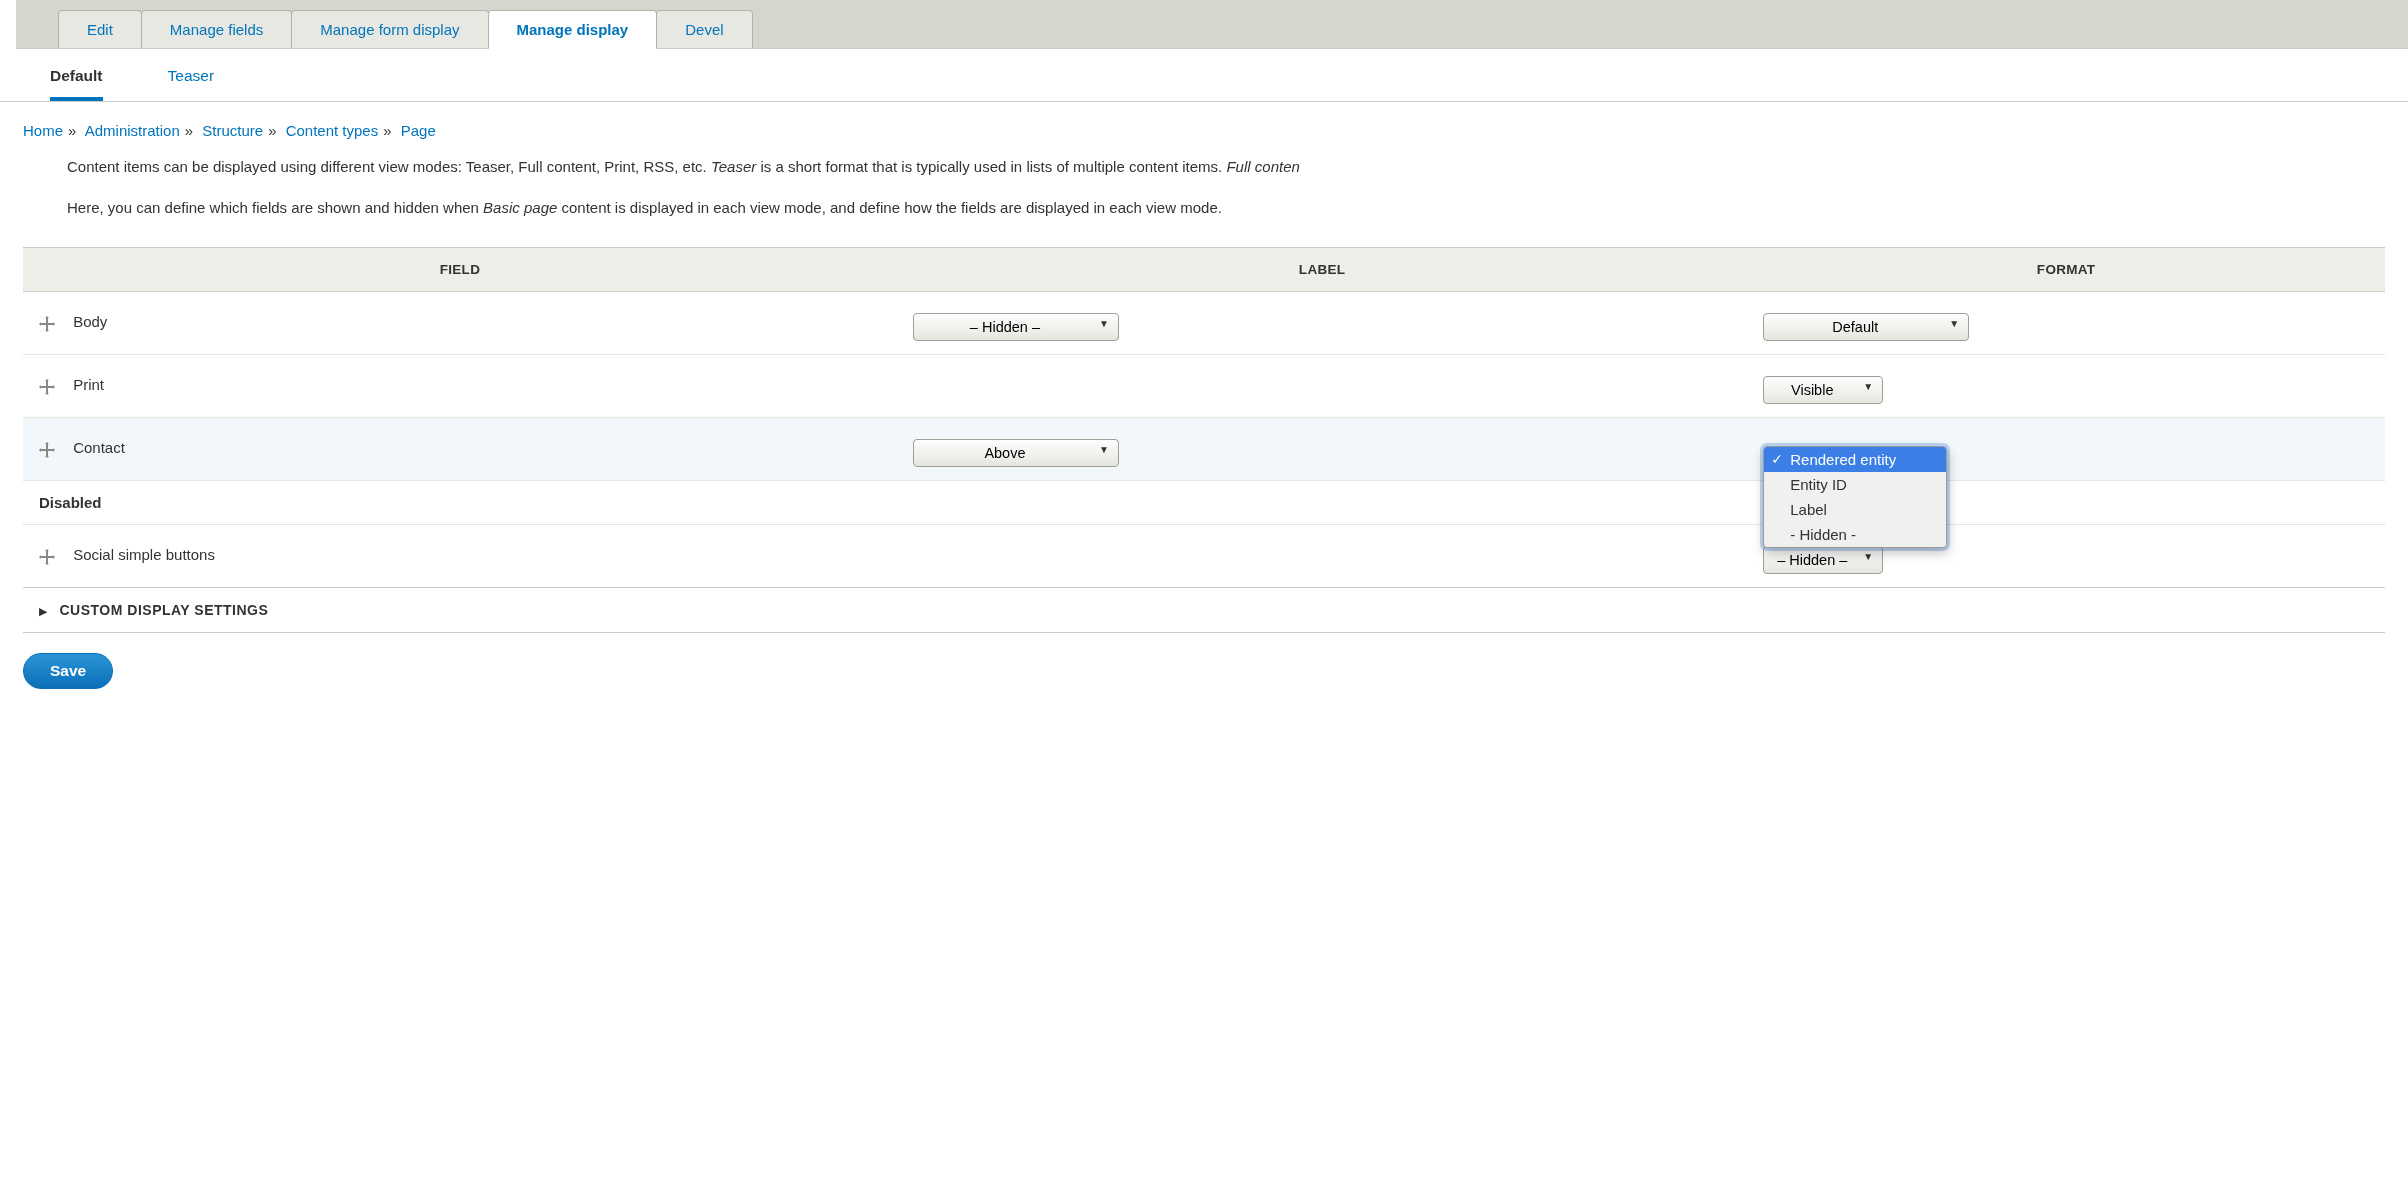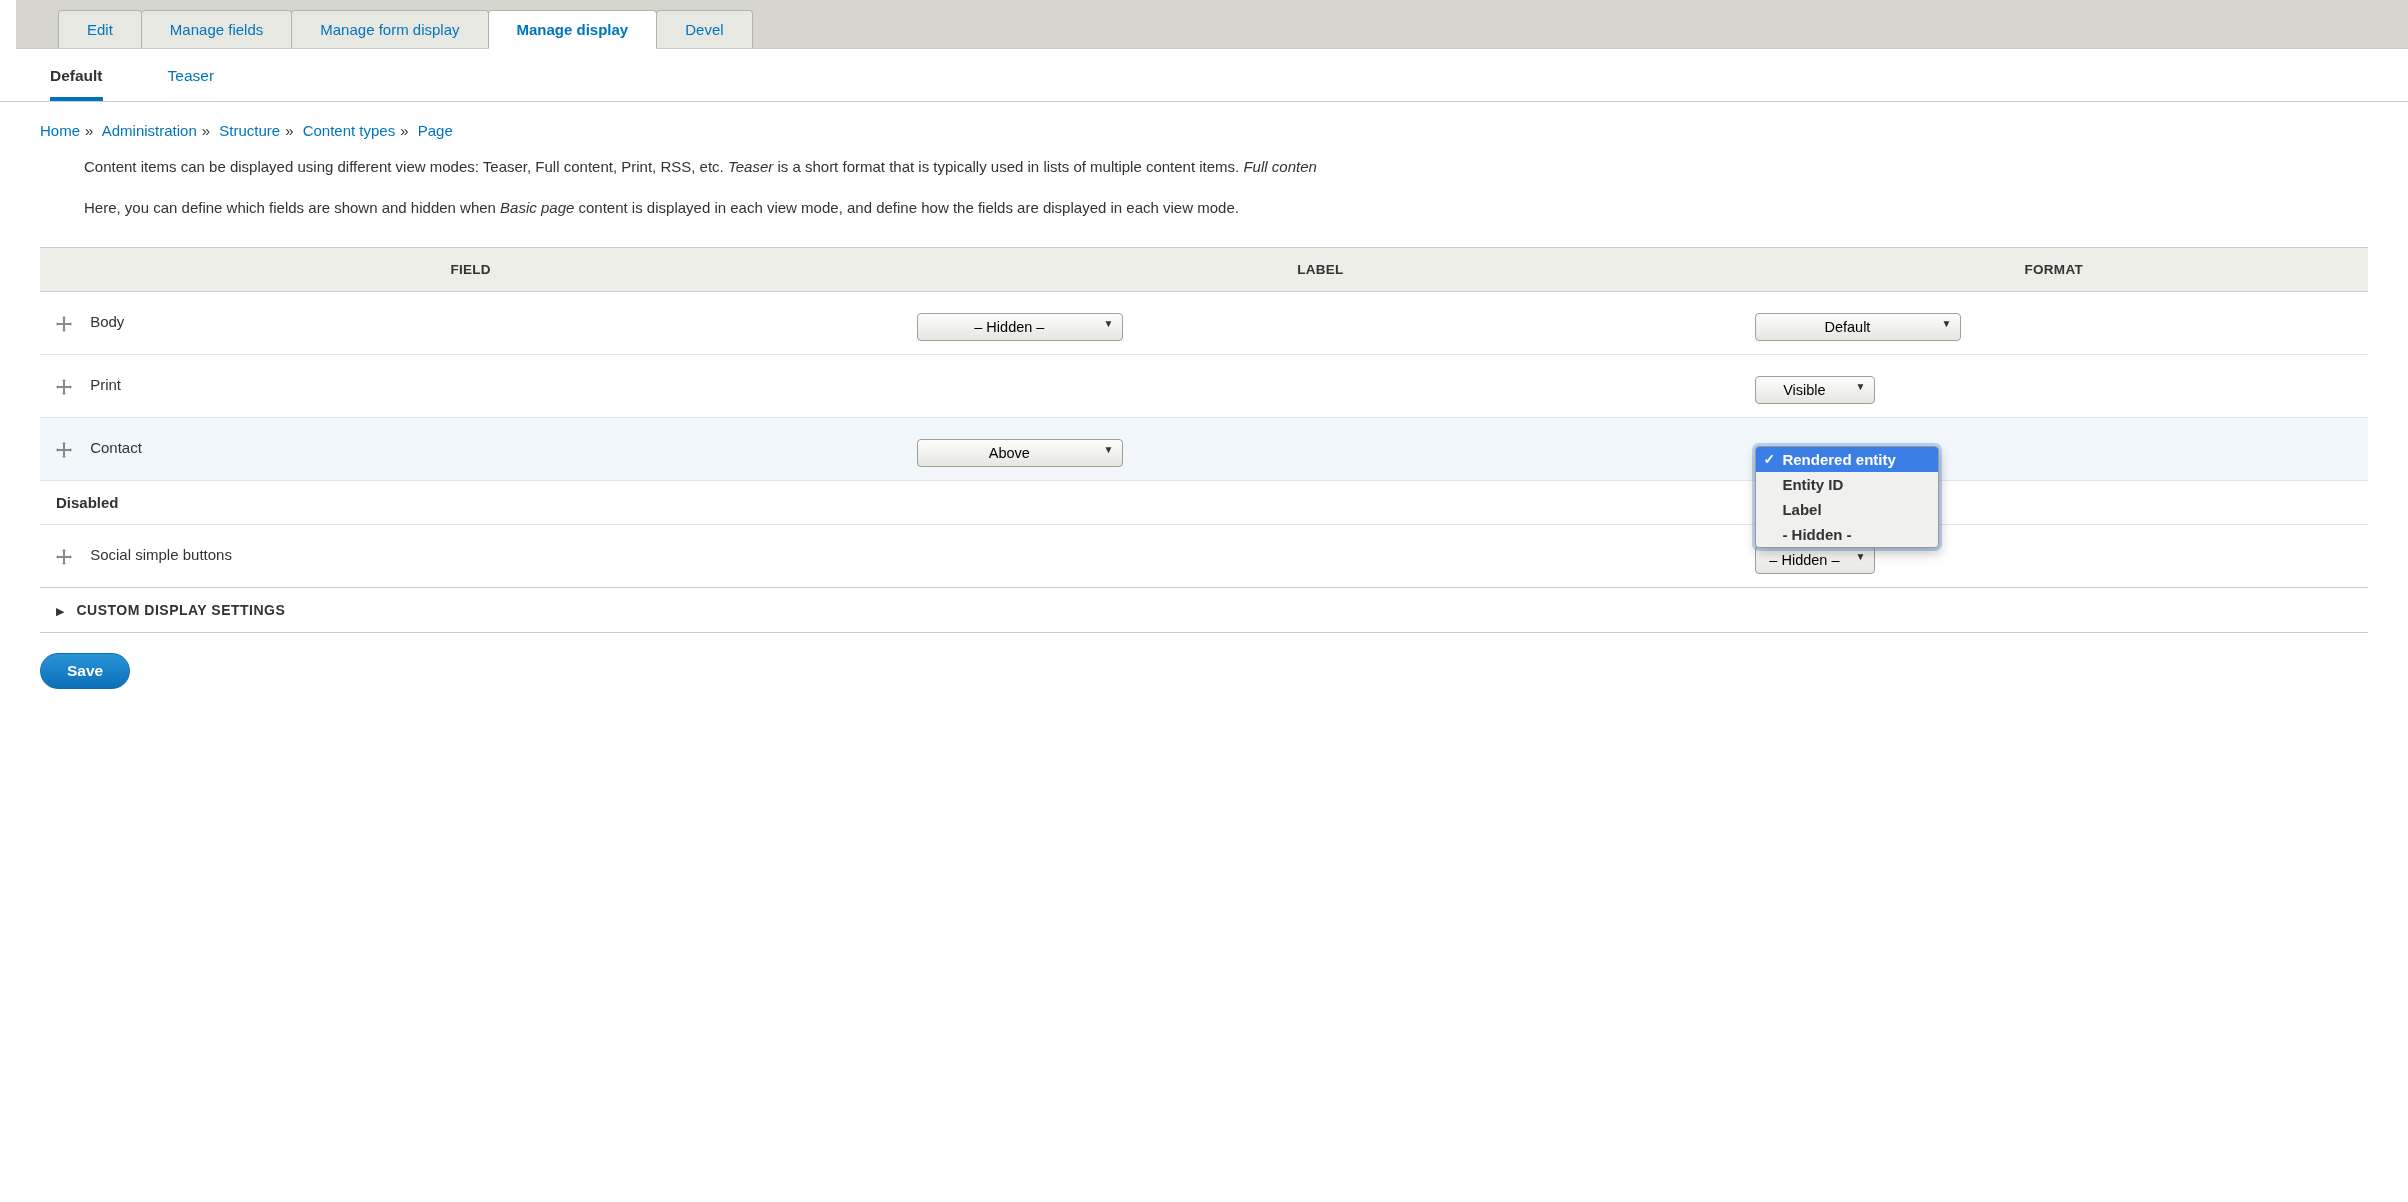--- a/index.html
+++ b/index.html
@@ -3,21 +3,21 @@
 <meta charset="utf-8">
 <style>
 * { box-sizing: border-box; margin: 0; padding: 0; }
 body { font-family: "Lucida Grande", "Lucida Sans Unicode", Verdana, sans-serif; font-size: 14.5px; color: #333; background: #fff; }
 .top-tabs { background: #d6d6ce; border-bottom: 1px solid #ccc; padding: 10px 0 0 42px; display: flex; gap: 0; margin-left: 16px; }
 .top-tabs .tab { padding: 10px 28px; border: 1px solid #b3b3ac; border-bottom: none; background: #e8e8e2; color: #0074bd; cursor: pointer; font-size: 15px; border-radius: 4px 4px 0 0; margin-right: -1px; }
 .top-tabs .tab.active { background: #fff; font-weight: 600; position: relative; z-index: 2; border-bottom: 1px solid #fff; margin-bottom: -1px; }
 .sub-tabs { padding: 18px 0 0 50px; display: flex; gap: 65px; border-bottom: 1px solid #ccc; }
 .sub-tabs .subtab { color: #0074bd; padding: 0 0 12px 0; cursor: pointer; font-size: 15.5px; }
 .sub-tabs .subtab.active { color: #333; font-weight: 600; border-bottom: 4px solid #0074bd; }
-.content { padding: 20px 40px; }
+.content { padding: 20px 23px; }
 .breadcrumb { margin-bottom: 16px; font-size: 15px; }
 .breadcrumb a { color: #0074bd; text-decoration: none; }
 .breadcrumb .sep { color: #333; margin: 0 5px; }
 .helptext { margin-bottom: 16px; line-height: 1.65; font-size: 15px; color: #333; margin-left: 44px; }
 .helptext em { font-style: italic; }
 .field-table { width: 100%; border-collapse: collapse; margin-top: 26px; border-top: 1px solid #ccc; }
 .field-table thead th { text-align: center; background: #eeeee9; padding: 14px 16px; font-size: 13.5px; font-weight: 700; border-bottom: 1px solid #ccc; letter-spacing: 0.3px; }
 .field-table tbody td { padding: 13px 16px; border-bottom: 1px solid #e6e6e0; vertical-align: middle; font-size: 15px; }
 .field-table tbody tr.highlighted td { background: #f2f7fb; }
 .col-field { width: 37%; }
@@ -25,21 +25,21 @@
 .col-format { width: 27%; }
 .drag-icon { display: inline-block; width: 16px; height: 16px; vertical-align: middle; margin-right: 14px; position: relative; cursor: move; color:#888;}
 .drag-icon svg { width:16px; height:16px; }
 .select-wrap { position: relative; display: inline-block; }
 .select { appearance: none; -webkit-appearance: none; background: linear-gradient(#fdfdfd,#e6e6e0); border: 1px solid #a0a099; border-radius: 4px; padding: 5px 32px 5px 10px; font-size: 14.5px; cursor: pointer; min-width: 120px; margin-top: 8px; }
 .select.wide { min-width: 206px; }
 .caret { position: absolute; right: 10px; top: 50%; transform: translateY(-50%); pointer-events: none; font-size: 10px; color:#333;}
 .section-header td { font-weight: 700; font-size: 15px; padding: 15px 16px; }
 .dropdown-open { position: relative; display:inline-block;}
 .dropdown-menu { position: absolute; top: -8px; left: 0; background: #f0f0ee; border: 1px solid #999; border-radius: 4px; box-shadow: 1px 5px 12px rgba(0,0,0,0.25), 0 0 0 3px rgba(90,150,230,0.35); min-width: 184px; z-index: 100; overflow: hidden; }
-.dropdown-menu .opt { padding: 4px 14px 4px 26px; font-size: 15px; cursor: pointer; position: relative; font-weight: bold; }
+.dropdown-menu .opt { padding: 4px 14px 4px 26px; font-size: 15px; cursor: pointer; position: relative; }
 .dropdown-menu .opt.selected { background: #3a7ee6; color: #fff; }
 .dropdown-menu .opt.selected::before { content: "✓"; position: absolute; left: 7px; top: 4px; font-size: 14px; }
 .details { border: 1px solid #ccc; border-left:none; border-right:none; padding: 14px 16px; margin-top: -1px; cursor: pointer; }
 .details .tri { display:inline-block; margin-right: 8px; font-size: 11px; }
 .details .label { font-weight: 700; font-size: 14px; letter-spacing: 0.5px; margin-top: 14px;}
 .save-btn { margin-top: 20px; background: linear-gradient(#2a94d6,#0b6fb8); color: #fff; border: 1px solid #0b6fb8; border-radius: 22px; padding: 8px 26px; font-size: 15.5px; font-weight: 600; cursor: pointer; }
 </style>
 </head>
 <body>
 

